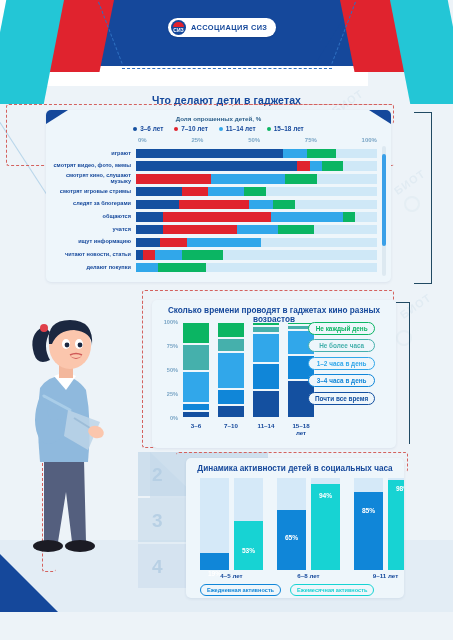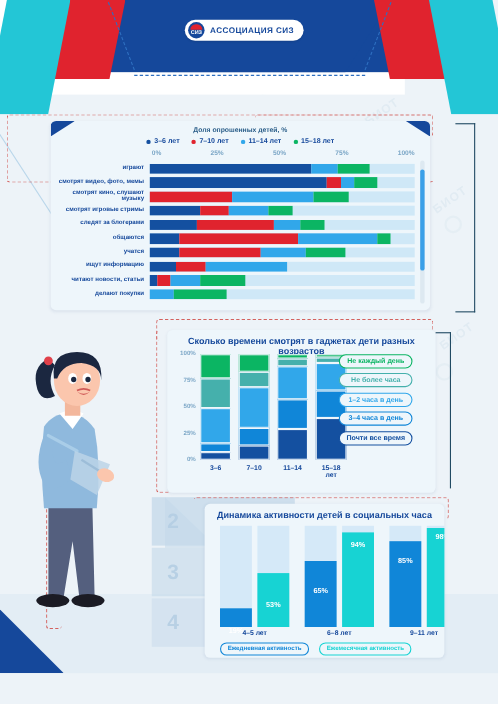--- a/index.html
+++ b/index.html
@@ -288,20 +288,21 @@
     <div class="hdr-dash-b"></div>
 
     <div class="logo-pill">
       <div class="logo-mark">
           <span>СИЗ</span>
         </div>
       <div class="logo-text">АССОЦИАЦИЯ СИЗ</div>
     </div>
   </div>
 
+  <div class="sec-title" style="top:94px;font-size:10.5px;">Что делают дети в гаджетах</div>
 
   <div class="dash-red" style="left:6px;top:104px;width:388px;height:62px;border-right:none;"></div>
   <div class="dash-red" style="left:232px;top:104px;width:162px;height:20px;border-bottom:none;border-left:none;"></div>
 
   <div class="card" style="left:46px;top:110px;width:345px;height:172px;">
     <div class="card-corner-tl"></div>
     <div class="card-corner-tr"></div>
 
     <div class="c1-sub" style="top:5px;">Доля опрошенных детей, %</div>
 
@@ -423,21 +424,21 @@
     <div class="c1-scroll" style="right:5px;top:36px;height:130px;"></div>
     <div class="c1-thumb" style="right:5px;top:44px;height:92px;"></div>
   </div>
 
   <div class="bracket" style="left:414px;top:112px;width:18px;height:172px;border-top:1.1px solid #214a63;border-right:1.1px solid #214a63;border-bottom:1.1px solid #214a63;"></div>
 
   <div class="dash-red" style="left:142px;top:290px;width:252px;height:20px;border-bottom:none;"></div>
   <div class="dash-red" style="left:142px;top:300px;width:14px;height:148px;border-right:none;border-top:none;"></div>
 
   <div class="card" style="left:152px;top:300px;width:244px;height:148px;">
-    <div class="c2-title" style="top:6px;">Сколько времени смотрят в гаджетах дети разных возрастов</div>
+    <div class="c2-title" style="top:6px;">Сколько времени проводят в гаджетах кино разных возрастов</div>
 
     <div class="c2-yaxis" id="c2-yaxis" style="left:4px;top:22px;width:22px;height:96px;">
         <div class="c2-ytick" style="top: 0%;">100%</div>
         <div class="c2-ytick" style="top: 25%;">75%</div>
         <div class="c2-ytick" style="top: 50%;">50%</div>
         <div class="c2-ytick" style="top: 75%;">25%</div>
         <div class="c2-ytick" style="top: 100%;">0%</div>
       </div>
     <div class="c2-plot" id="c2-plot" style="left:30px;top:22px;height:96px;">
         <div class="c2-col">

